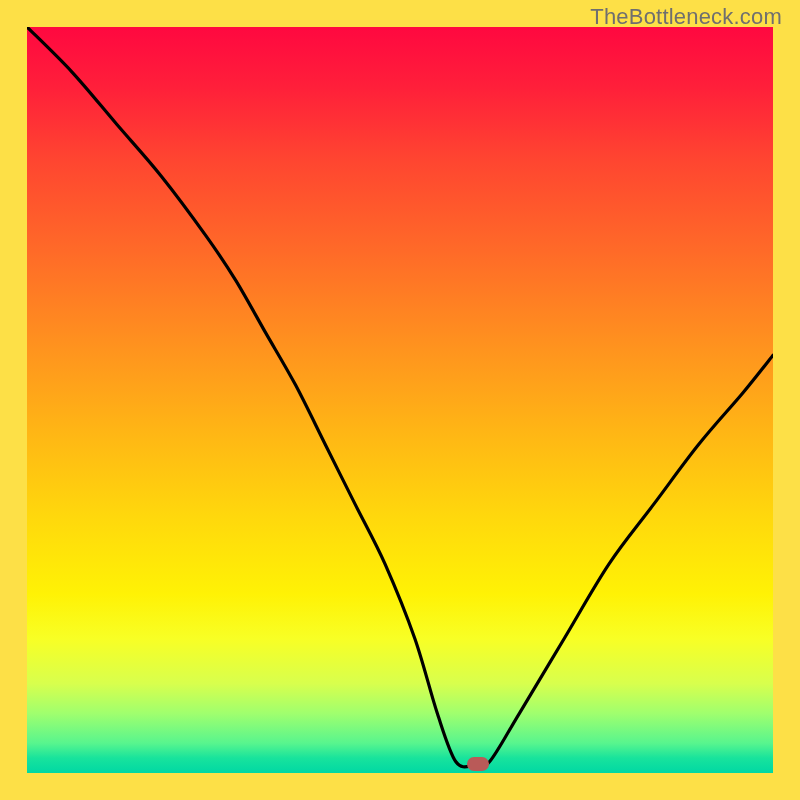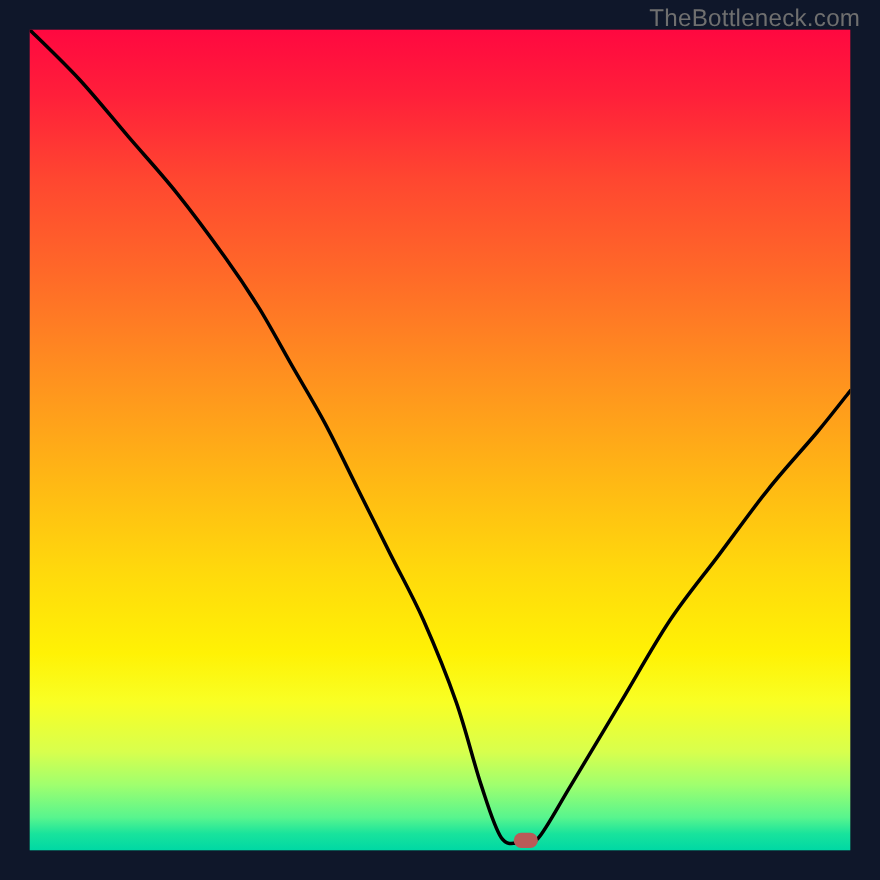--- a/index.html
+++ b/index.html
@@ -10,21 +10,21 @@
     background: #000;
     overflow: hidden;
     font-family: Arial, Helvetica, sans-serif;
   }
   .frame {
     position: absolute;
     left: 0;
     top: 0;
     width: 800px;
     height: 800px;
-    background: #0f172a;
+    background: #fde047;
   }
   .watermark {
     position: absolute;
     top: 4px;
     right: 18px;
     color: #6f6f6f;
     font-size: 22px;
     font-weight: 400;
     letter-spacing: 0.2px;
   }

